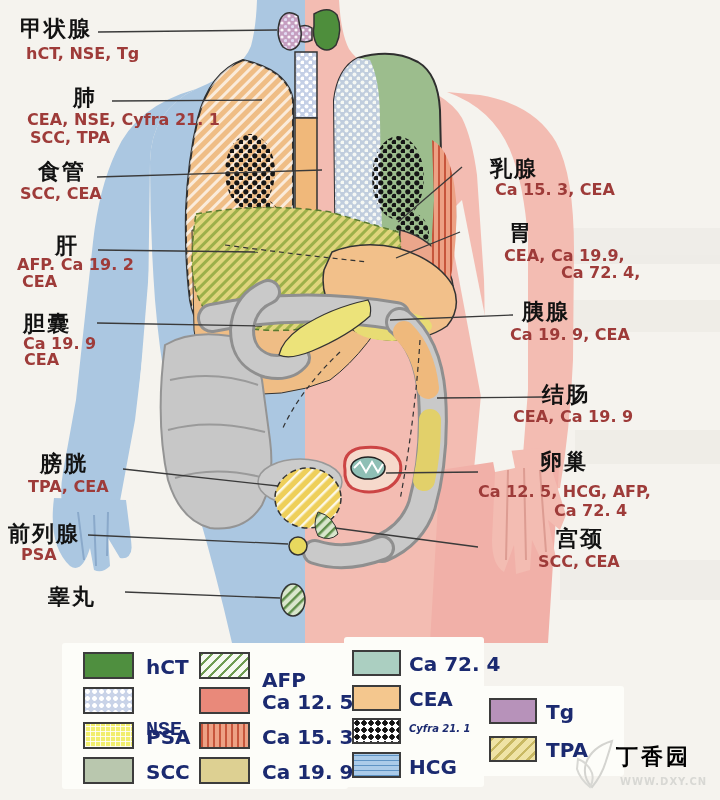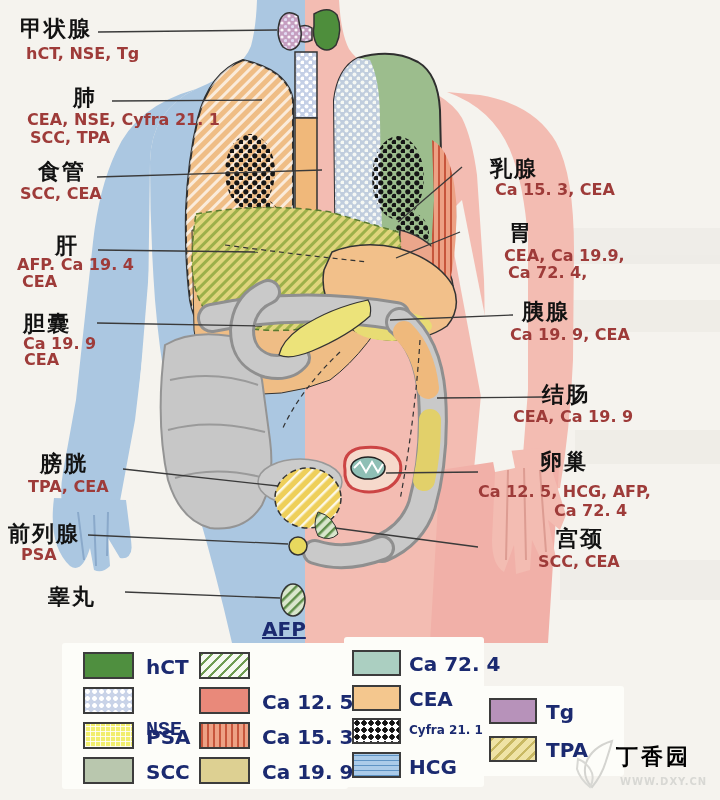--- a/index.html
+++ b/index.html
@@ -4,21 +4,21 @@
 <style>
   html,body{margin:0;padding:0;}
   body{font-family:"DejaVu Sans","Liberation Sans",sans-serif;}
   #stage{position:relative;width:720px;height:800px;background:#f5f3ee;overflow:hidden;}
   #bodysvg{position:absolute;left:0;top:0;}
   .zh{position:absolute;font-weight:700;color:#121212;font-size:22px;letter-spacing:2px;white-space:nowrap;}
   .mk{position:absolute;font-weight:700;color:#9e3b39;font-size:16px;white-space:nowrap;letter-spacing:0px;}
   .panel{position:absolute;background:#fdfdf9;border-radius:3px;}
   .sw{position:absolute;width:51px;height:27px;border:2px solid #3c3c3c;box-sizing:border-box;}
   .lg{position:absolute;font-weight:700;color:#1b2a70;font-size:20px;white-space:nowrap;}
-  .lg.small{font-size:12px;}
+  .lg.small{font-size:10px;font-style:italic;}
   .sw-hct{background:#4f8f3f;}
   .sw-nse{background:#c9d3e8;background-image:radial-gradient(circle at 2.5px 2.5px,#ffffff 2.1px,transparent 2.5px);background-size:7px 7px;}
   .sw-psa{background:#f1ee6d;background-image:repeating-linear-gradient(0deg,rgba(255,255,255,.85) 0 1px,transparent 1px 5px),repeating-linear-gradient(90deg,rgba(255,255,255,.85) 0 1px,transparent 1px 5px);}
   .sw-scc{background:#b9c7ae;}
   .sw-afp{background:#f6faf2;background-image:repeating-linear-gradient(135deg,#6f9c53 0 2px,transparent 2px 7px);}
   .sw-ca125{background:#e9897a;}
   .sw-ca153{background:#eda184;background-image:repeating-linear-gradient(90deg,#c7563c 0 2px,transparent 2px 6px);}
   .sw-ca199{background:#ddd092;}
   .sw-ca724{background:#abcfc1;}
   .sw-cea{background:#f4c78e;}
@@ -199,41 +199,41 @@
 <div class="mk" style="left:26px;top:44px;">hCT, NSE, Tg</div>
 
 <div class="zh" style="left:73px;top:83px;">肺</div>
 <div class="mk" style="left:27px;top:110px;">CEA, NSE, Cyfra 21. 1</div>
 <div class="mk" style="left:30px;top:128px;">SCC, TPA</div>
 
 <div class="zh" style="left:38px;top:157px;">食管</div>
 <div class="mk" style="left:20px;top:184px;">SCC, CEA</div>
 
 <div class="zh" style="left:55px;top:231px;">肝</div>
-<div class="mk" style="left:17px;top:255px;">AFP. Ca 19. 4</div>
+<div class="mk" style="left:17px;top:255px;">AFP. Ca 19. 2</div>
 <div class="mk" style="left:22px;top:272px;">CEA</div>
 
 <div class="zh" style="left:23px;top:309px;">胆囊</div>
 <div class="mk" style="left:23px;top:334px;">Ca 19. 9</div>
 <div class="mk" style="left:24px;top:350px;">CEA</div>
 
 <div class="zh" style="left:40px;top:449px;">膀胱</div>
 <div class="mk" style="left:28px;top:477px;">TPA, CEA</div>
 
 <div class="zh" style="left:8px;top:519px;">前列腺</div>
 <div class="mk" style="left:21px;top:545px;">PSA</div>
 
 <div class="zh" style="left:48px;top:582px;">睾丸</div>
 
 <div class="zh" style="left:490px;top:154px;">乳腺</div>
 <div class="mk" style="left:495px;top:180px;">Ca 15. 3, CEA</div>
 
 <div class="zh" style="left:509px;top:218px;">胃</div>
 <div class="mk" style="left:504px;top:246px;">CEA, Ca 19.9,</div>
-<div class="mk" style="left:508px;top:263px;">Ca 72. 4,</div>
+<div class="mk" style="left:561px;top:263px;">Ca 72. 4,</div>
 
 <div class="zh" style="left:522px;top:297px;">胰腺</div>
 <div class="mk" style="left:510px;top:325px;">Ca 19. 9, CEA</div>
 
 <div class="zh" style="left:542px;top:380px;">结肠</div>
 <div class="mk" style="left:513px;top:407px;">CEA, Ca 19. 9</div>
 
 <div class="zh" style="left:540px;top:447px;">卵巢</div>
 <div class="mk" style="left:478px;top:482px;">Ca 12. 5, HCG, AFP,</div>
 <div class="mk" style="left:554px;top:501px;">Ca 72. 4</div>
@@ -248,21 +248,21 @@
 <div class="sw sw-hct" style="left:83px;top:652px;"></div>
 <div class="lg" style="left:146px;top:655px;">hCT</div>
 <div class="sw sw-nse" style="left:83px;top:687px;"></div>
 <div class="lg" style="left:146px;top:718px;font-family:Liberation Mono, monospace;">NSE</div>
 <div class="sw sw-psa" style="left:83px;top:722px;"></div>
 <div class="lg" style="left:146px;top:725px;">PSA</div>
 <div class="sw sw-scc" style="left:83px;top:757px;"></div>
 <div class="lg" style="left:146px;top:760px;">SCC</div>
 
 <div class="sw sw-afp" style="left:199px;top:652px;"></div>
-<div class="lg" style="left:262px;top:617px;text-decoration:underline;">AFP</div>
+<div class="lg" style="left:262px;top:668px;">AFP</div>
 <div class="sw sw-ca125" style="left:199px;top:687px;"></div>
 <div class="lg" style="left:262px;top:690px;">Ca 12. 5</div>
 <div class="sw sw-ca153" style="left:199px;top:722px;"></div>
 <div class="lg" style="left:262px;top:725px;">Ca 15. 3</div>
 <div class="sw sw-ca199" style="left:199px;top:757px;"></div>
 <div class="lg" style="left:262px;top:760px;">Ca 19. 9</div>
 
 <div class="sw sw-ca724" style="left:352px;top:650px;width:49px;height:26px;"></div>
 <div class="lg" style="left:409px;top:652px;">Ca 72. 4</div>
 <div class="sw sw-cea" style="left:352px;top:685px;width:49px;height:26px;"></div>

